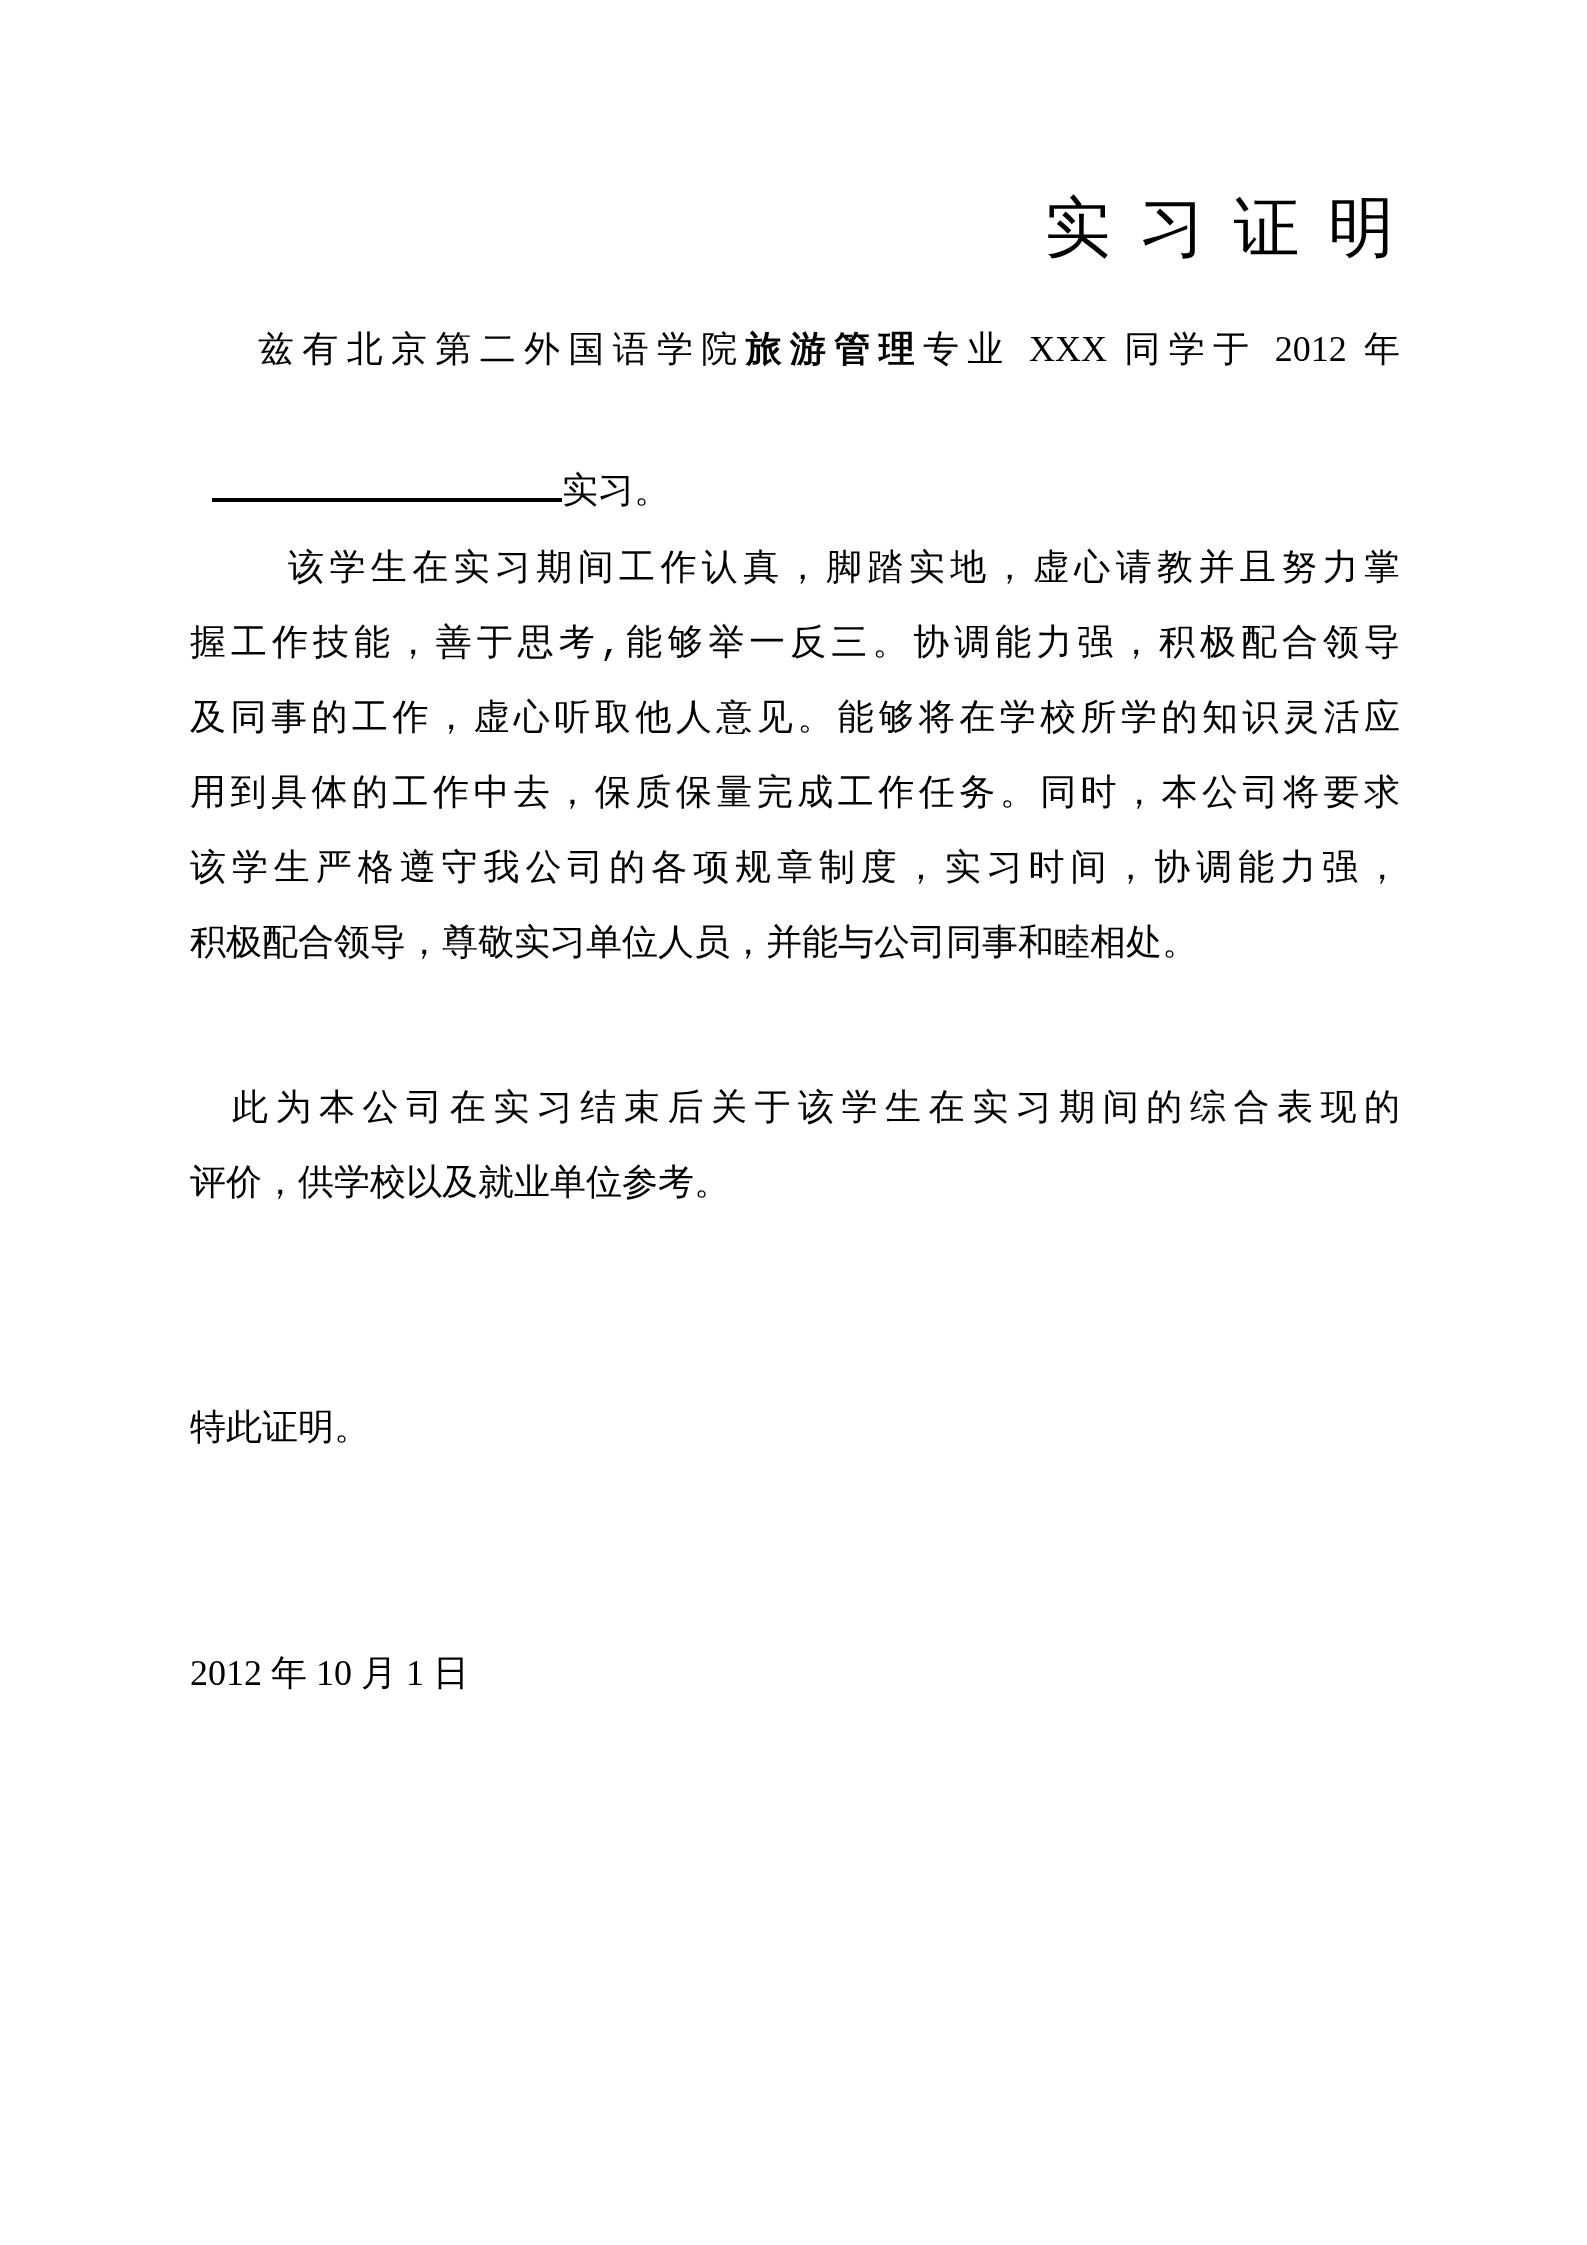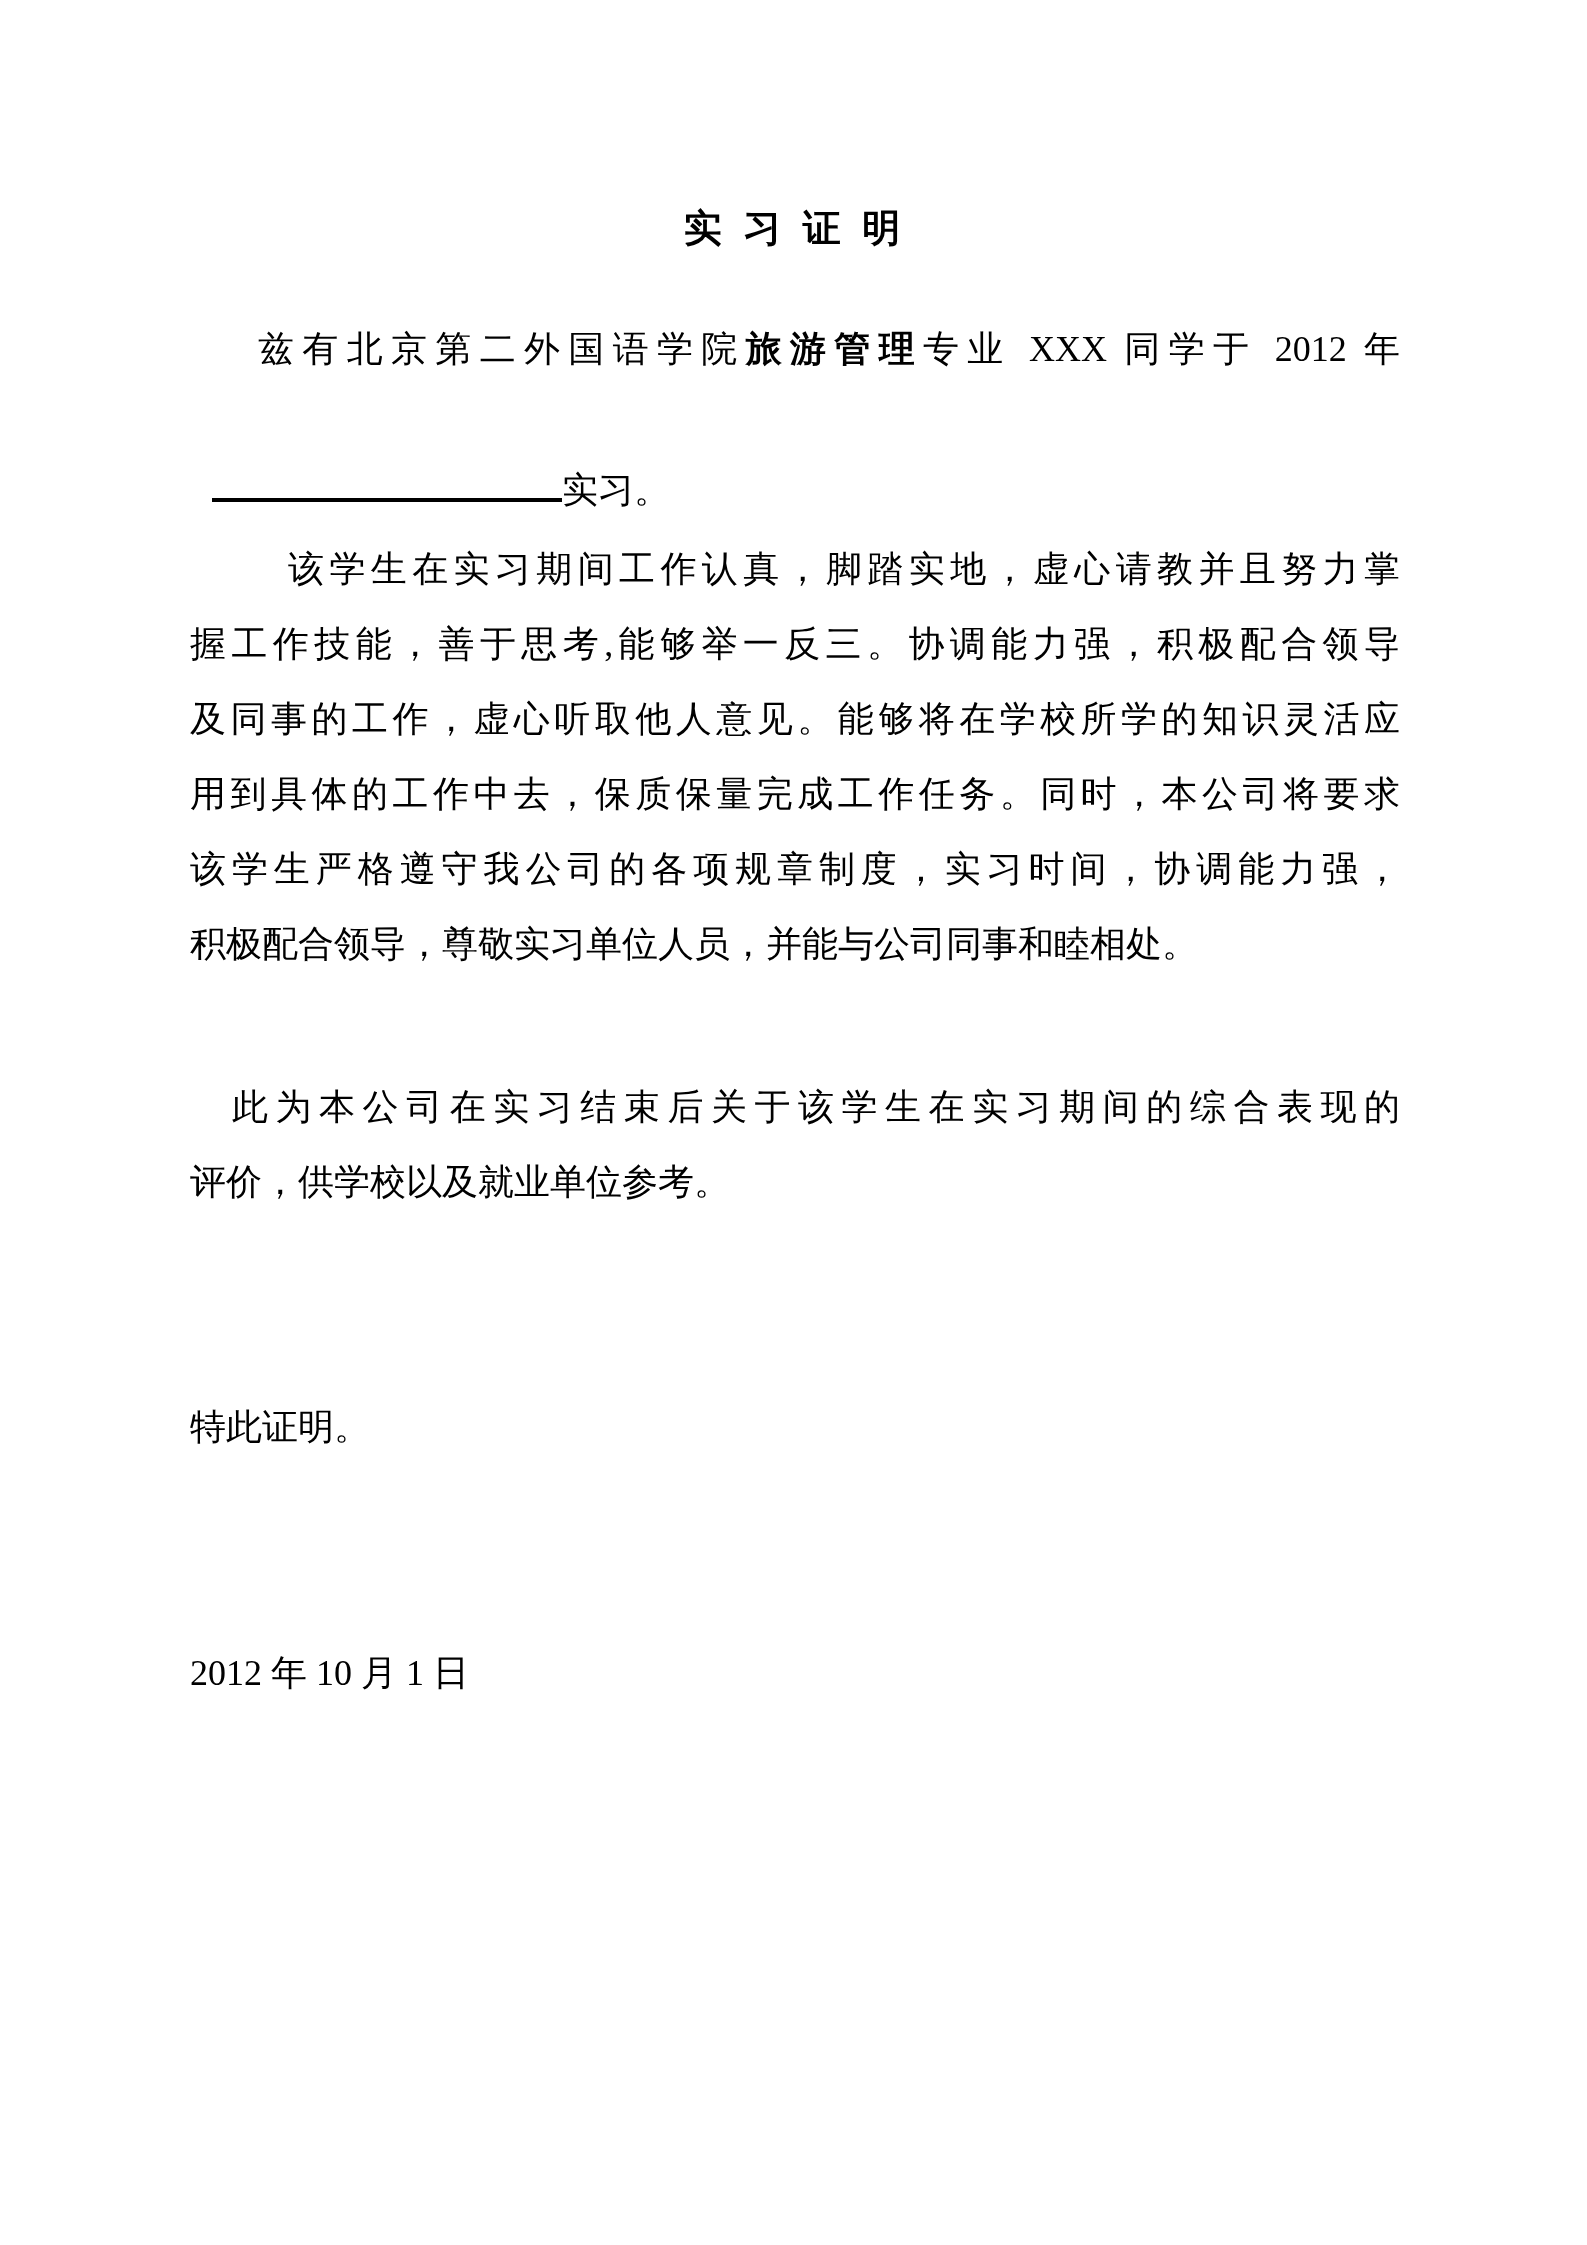--- a/index.html
+++ b/index.html
@@ -12,38 +12,38 @@
     background: #ffffff;
     color: #000000;
     font-family: "Liberation Serif", "DejaVu Serif", serif;
     font-size: 36px;
     overflow: hidden;
     padding: 0 187px 0 190px;
   }
   .title {
     margin-top: 198px;
     line-height: 60px;
-    font-size: 38px;
-    font-weight: bold;
-    text-align: center;
+    font-size: 66px;
+    font-weight: normal;
+    text-align: right;
     letter-spacing: 6px;
   }
   .line { line-height: 75px; }
   .just { text-align: justify; text-align-last: justify; }
   .intro-l1 { margin-top: 54px; text-indent: 68px; }
   .blankrow { margin-top: 63px; white-space: nowrap; }
   .fill-line {
     display: inline-block;
     width: 350px;
     height: 52px;
     border-bottom: 4px solid #000000;
     margin-left: 22px;
     vertical-align: baseline;
   }
-  .body-block { margin-top: 4px; }
+  .body-block { margin-top: 4px; font-family: Liberation Mono, monospace; }
   .indent-body { text-indent: 98px; }
   .summary-block { margin-top: 88px; }
   .indent-summary { text-indent: 42px; }
   .closing { margin-top: 170px; }
   .daterow { margin-top: 171px; text-align: left; padding-right: 175px; }
   .bold { font-weight: bold; }
 </style>
 </head>
 <body>
 

